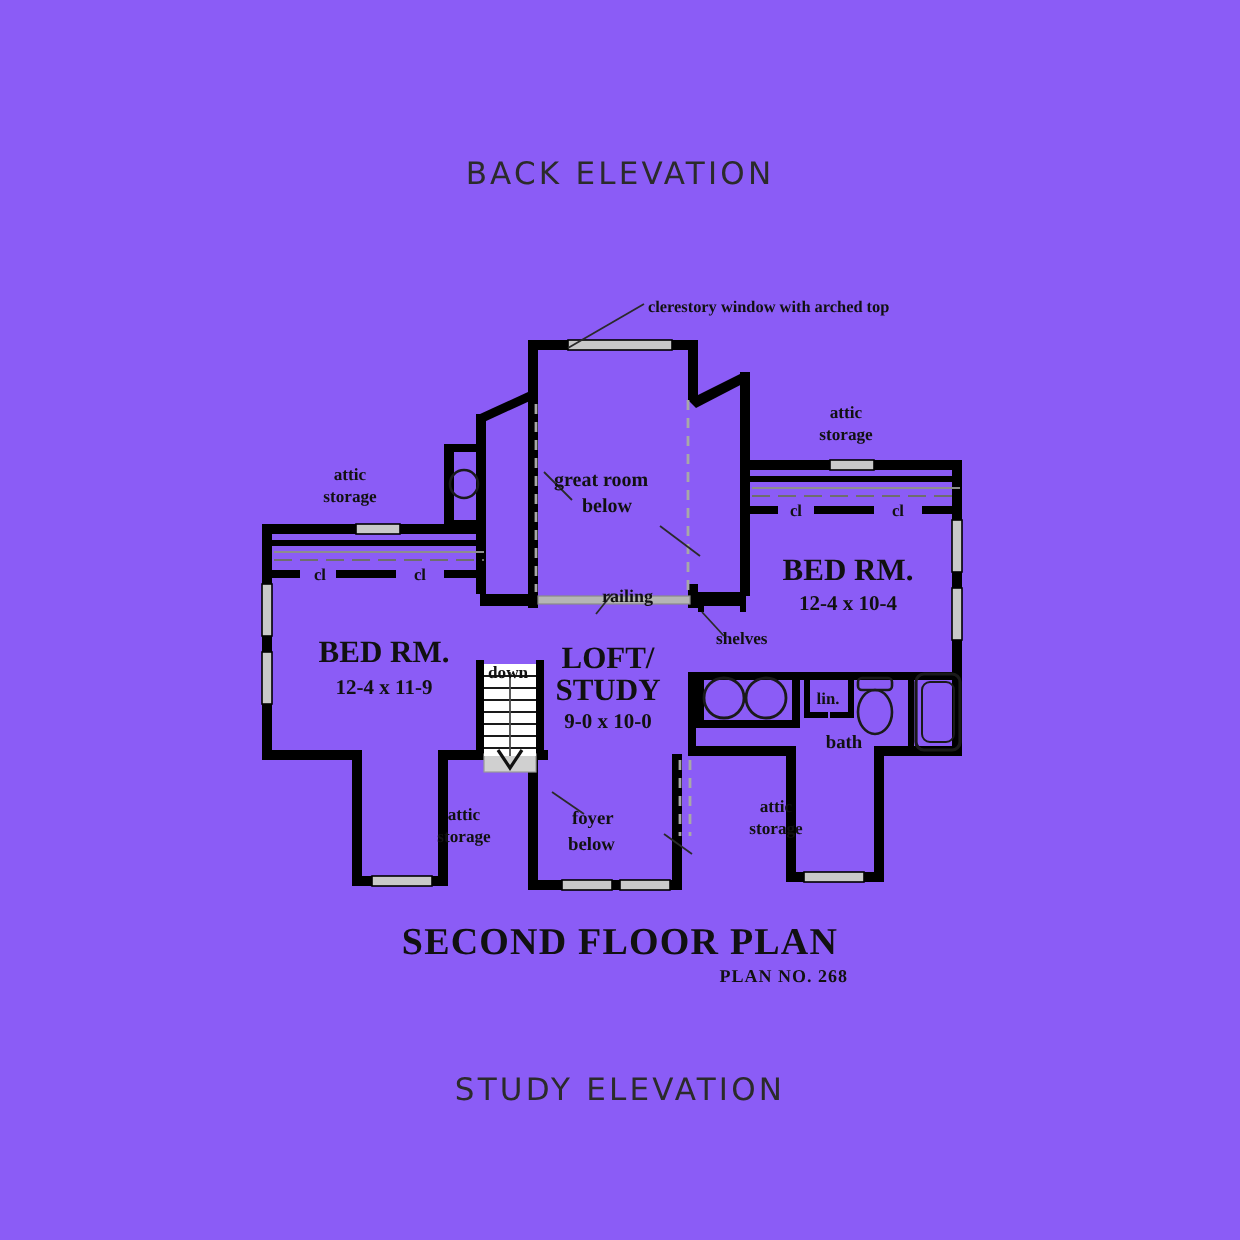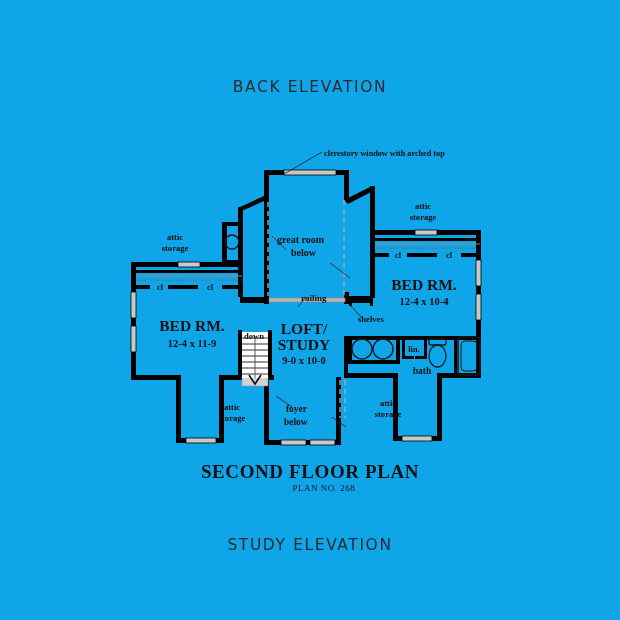--- a/index.html
+++ b/index.html
@@ -12,21 +12,21 @@
     height: 620px;
     font-family: "Liberation Sans", sans-serif;
     color: #1a1a1a;
     position: relative;
     overflow: hidden;
   }
   #page {
     position: relative;
     width: 620px;
     height: 620px;
-    background: #0ea5e9;
+    background: #8b5cf6;
   }
   .elev-label {
     position: absolute;
     width: 100%;
     text-align: center;
     font-family: "DejaVu Sans", sans-serif;
     font-size: 15.5px;
     letter-spacing: 1.6px;
     color: #2b2b2b;
     font-weight: 400;
@@ -49,24 +49,24 @@
     letter-spacing: 0.6px;
     color: #111;
   }
   #plan-title-main { top: 461px; left: 0; }
   #plan-title-sub {
     position: absolute;
     left: 224px;
     top: 483px;
     font-family: "Liberation Serif", serif;
     font-size: 9px;
-    font-weight: 400;
+    font-weight: 700;
     letter-spacing: 0.5px;
     color: #111;
-    text-align: center;
+    text-align: right;
     width: 200px;
   }
 </style>
 </head>
 <body>
 
 <div id="page">
 
   <div class="elev-label" id="back-elevation-label">BACK ELEVATION</div>
 

